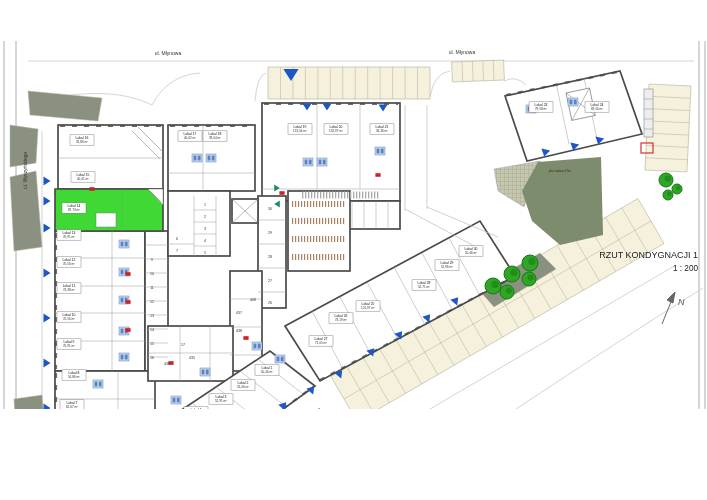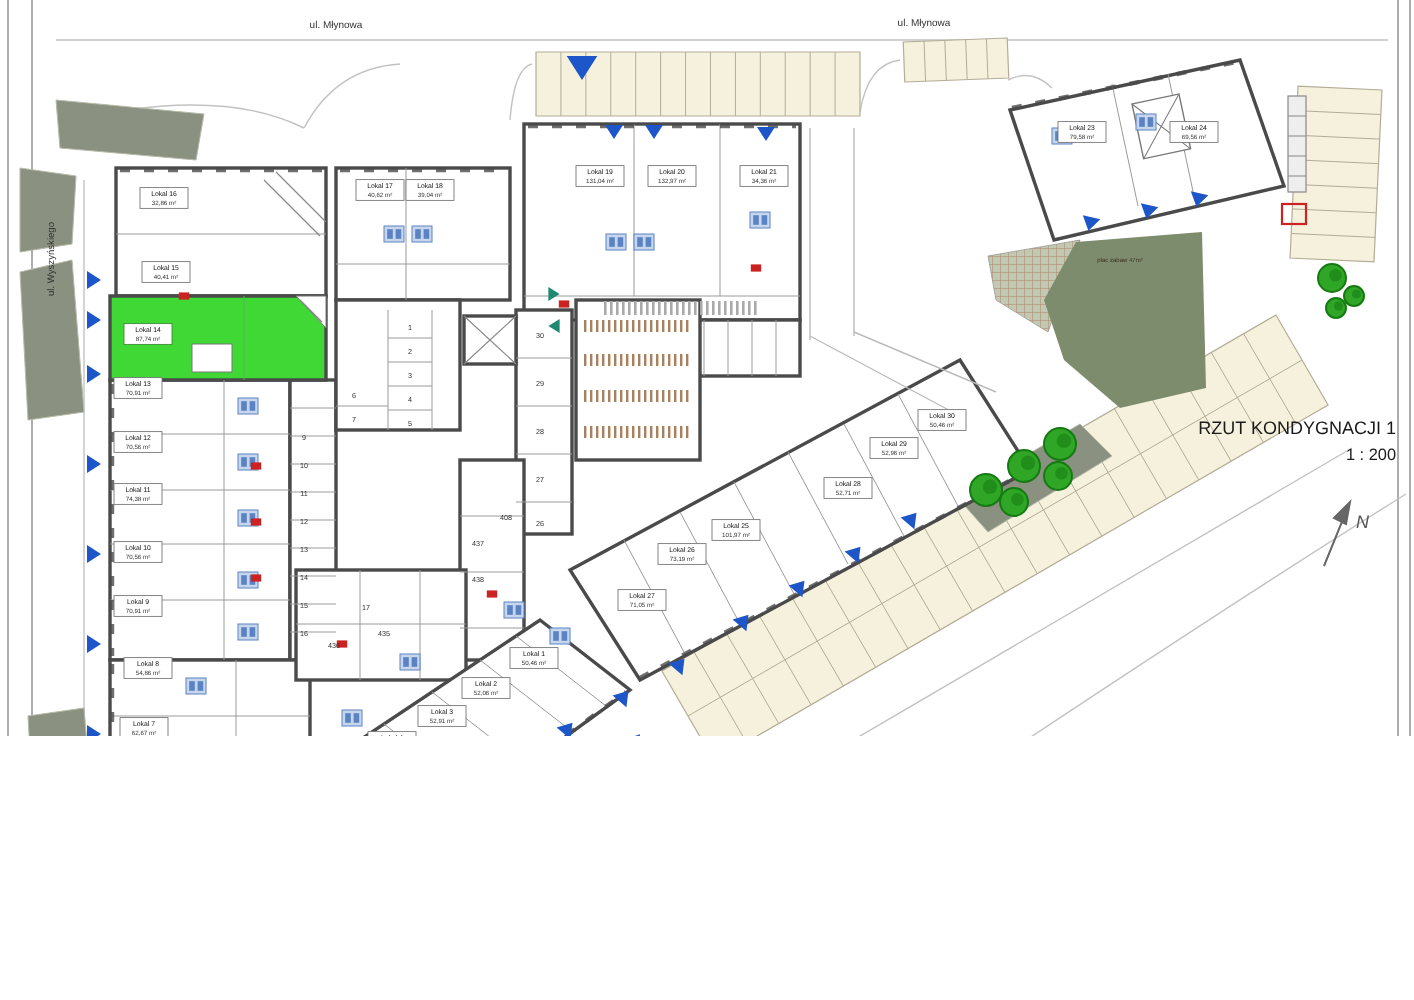--- a/index.html
+++ b/index.html
@@ -1,16 +1,16 @@
 <!DOCTYPE html>
 <html><head>
 <meta charset="utf-8">
 <style>
   html,body{margin:0;padding:0;background:#ffffff;}
-  .stage{position:relative;width:707px;height:368px;background:#fff;overflow:hidden;}
+  .stage{position:relative;width:707px;height:368px;background:#fff;overflow:hidden;margin-top:41px;}
   svg{display:block;}
   text{font-family:"Liberation Sans","DejaVu Sans",sans-serif;}
 </style>
 </head>
 <body>
 
 <div class="stage">
 <svg id="plan" width="707" height="500" viewBox="0 0 707 500">
   <defs>
     <pattern id="pg" width="4" height="4" patternUnits="userSpaceOnUse">

